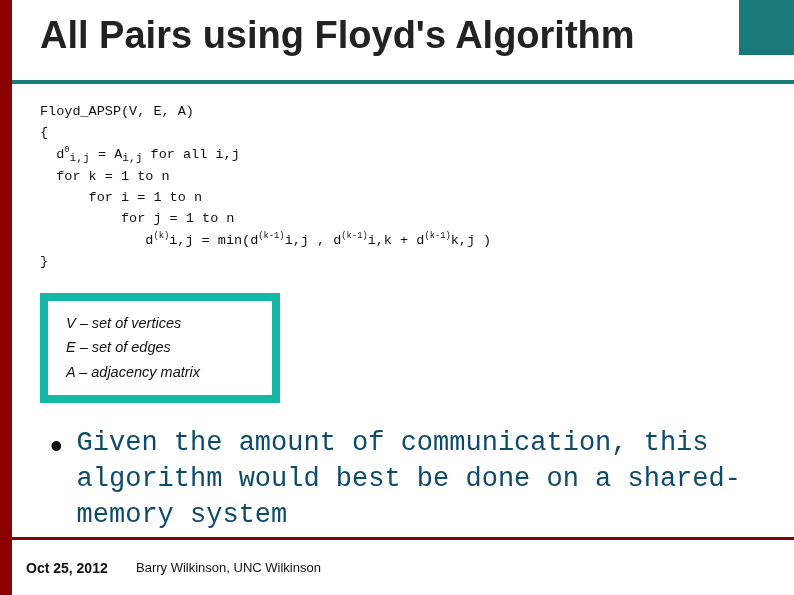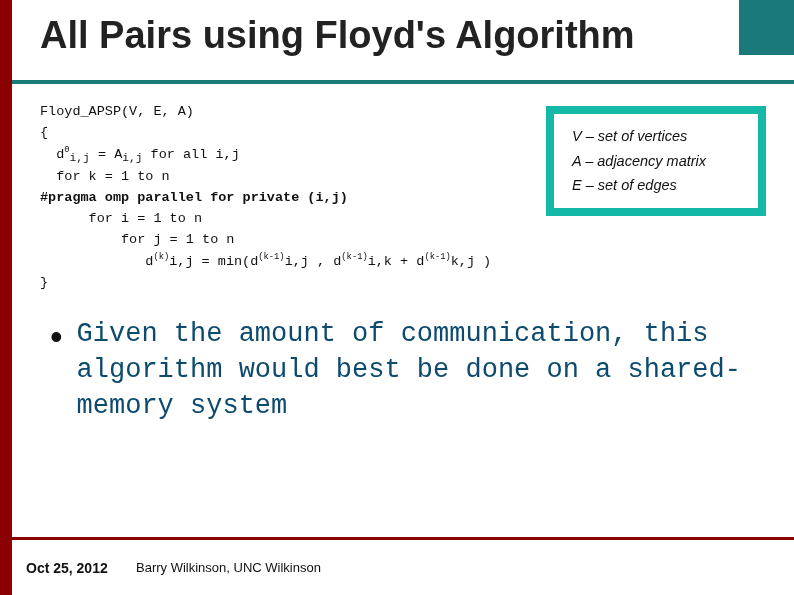--- a/index.html
+++ b/index.html
@@ -81,21 +81,21 @@
       top: 88px;
       left: 12px;
       right: 0;
       bottom: 60px;
       padding: 14px 28px 10px 28px;
     }
 
     
     .code-section {
       display: flex;
-      flex-direction: row;
+      flex-direction: column;
       gap: 16px;
       margin-bottom: 18px;
     }
 
     .code-block {
       font-family: 'Courier New', Courier, monospace;
       font-size: 13.5px;
       color: #111111;
       line-height: 1.55;
       white-space: pre;
@@ -195,30 +195,29 @@
 
   <div class="separator"></div>
 
   <div class="content">
 
     <div class="code-section">
       <div class="code-block">Floyd_APSP(V, E, A)
 {
   d<sup>0</sup><sub>i,j</sub> = A<sub>i,j</sub> for all i,j
   for k = 1 to n
-<span class="highlight">#pragma omp parallel for private (i,j)</span>
       for i = 1 to n
           for j = 1 to n
              d<sup>(k)</sup>i,j = min(d<sup>(k-1)</sup>i,j , d<sup>(k-1)</sup>i,k + d<sup>(k-1)</sup>k,j )
 }</div>
 
       <div class="legend-box">
         <div>V – set of vertices</div>
+        <div>E – set of edges</div>
         <div>A – adjacency matrix</div>
-        <div>E – set of edges</div>
       </div>
     </div>
 
     <div class="bullet-section">
       <div class="bullet-item">
         <span class="bullet-dot">•</span>
         <span class="bullet-text">Given the amount of communication, this algorithm would best be done on a shared-memory system</span>
       </div>
     </div>
 

